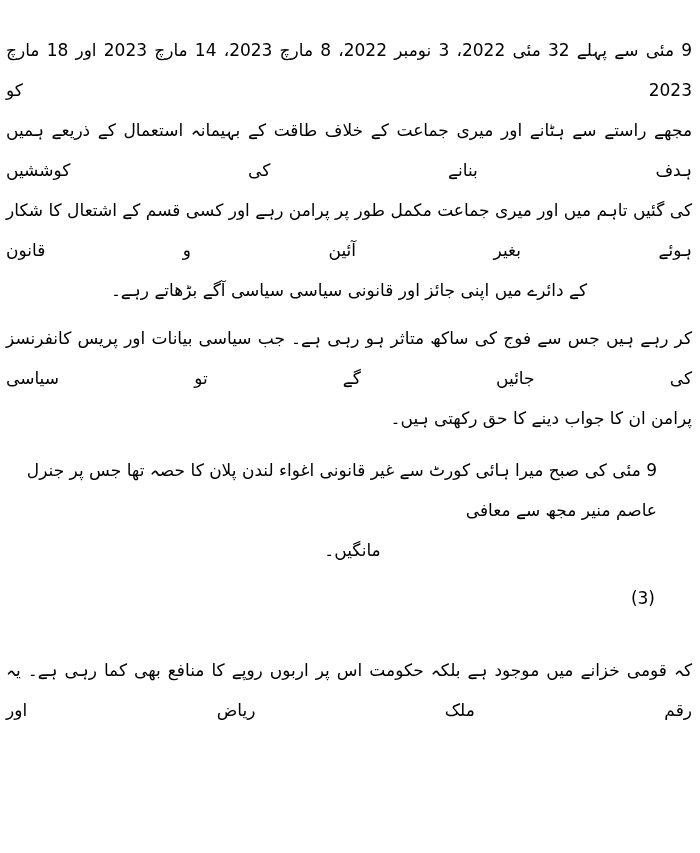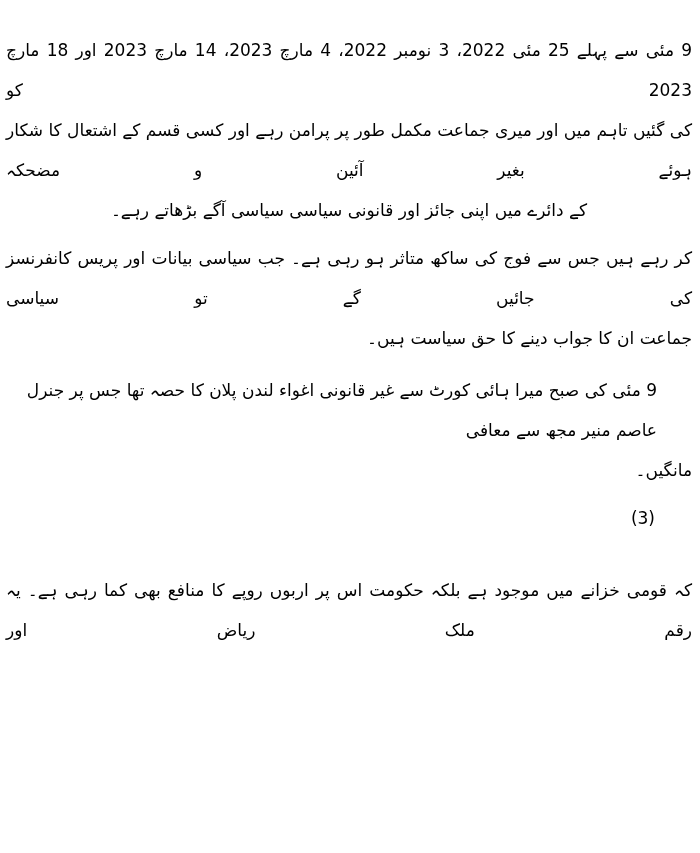--- a/index.html
+++ b/index.html
@@ -28,41 +28,42 @@
     unicode-bidi: plaintext;
     white-space: normal;
   }
   .line { unicode-bidi: embed; }
   .line-justify {
     text-align: justify;
     text-align-last: justify;
   }
   .line-center { text-align: center; }
   .line-right  { text-align: right; }
-  .line-left   { text-align: right; }
+  .line-left   { text-align: center; }
   .indent-right-lg { padding-right: 35px; }
   .page-number-line {
     text-align: right;
     padding-right: 37px;
     margin: 8px 0 32px 0;
     font-family: "DejaVu Sans", sans-serif;
   }
 </style>
 </head>
 <body>
 
 <div class="paragraph">
-  <div class="line line-justify">9 مئی سے پہلے 25 مئی 2022، 3 نومبر 2022، 4 مارچ 2023، 14 مارچ 2023 اور 18 مارچ 2023 کو</div>
-  <div class="line line-justify">کی گئیں تاہم میں اور میری جماعت مکمل طور پر پرامن رہے اور کسی قسم کے اشتعال کا شکار ہوئے بغیر آئین و مضحکہ</div>
+  <div class="line line-justify">9 مئی سے پہلے 32 مئی 2022، 3 نومبر 2022، 8 مارچ 2023، 14 مارچ 2023 اور 18 مارچ 2023 کو</div>
+  <div class="line line-justify">مجھے راستے سے ہٹانے اور میری جماعت کے خلاف طاقت کے بہیمانہ استعمال کے ذریعے ہمیں ہدف بنانے کی کوششیں</div>
+  <div class="line line-justify">کی گئیں تاہم میں اور میری جماعت مکمل طور پر پرامن رہے اور کسی قسم کے اشتعال کا شکار ہوئے بغیر آئین و قانون</div>
   <div class="line line-center">کے دائرے میں اپنی جائز اور قانونی سیاسی سیاسی آگے بڑھاتے رہے۔</div>
 </div>
 
 <div class="paragraph gap-md">
   <div class="line line-justify">کر رہے ہیں جس سے فوج کی ساکھ متاثر ہو رہی ہے۔ جب سیاسی بیانات اور پریس کانفرنسز کی جائیں گے تو سیاسی</div>
-  <div class="line line-right">جماعت ان کا جواب دینے کا حق سیاست ہیں۔</div>
+  <div class="line line-right">پرامن ان کا جواب دینے کا حق رکھتی ہیں۔</div>
 </div>
 
 <div class="paragraph gap-none">
   <div class="line line-right indent-right-lg">9 مئی کی صبح میرا ہائی کورٹ سے غیر قانونی اغواء لندن پلان کا حصہ تھا جس پر جنرل عاصم منیر مجھ سے معافی</div>
   <div class="line line-left">مانگیں۔</div>
 </div>
 
 <div class="line page-number-line">(3)</div>
 
 <div class="paragraph gap-sm">

